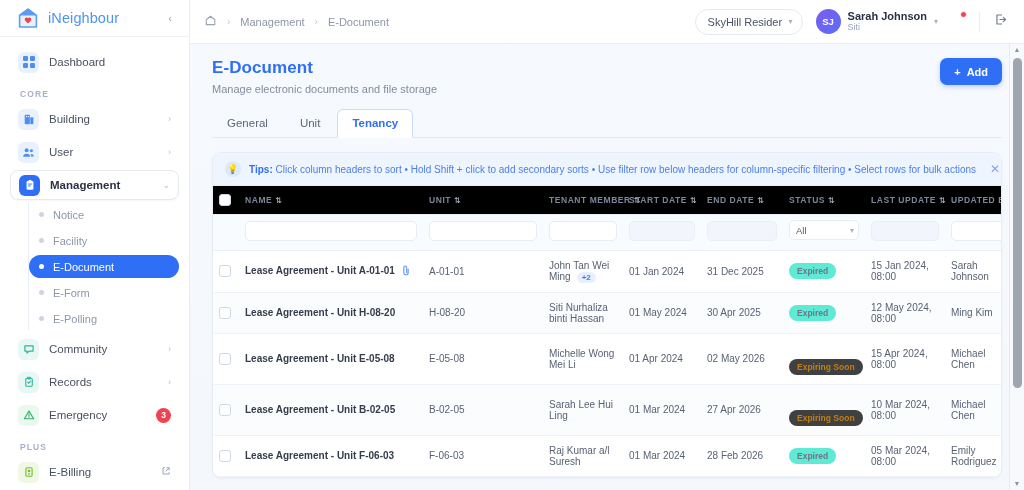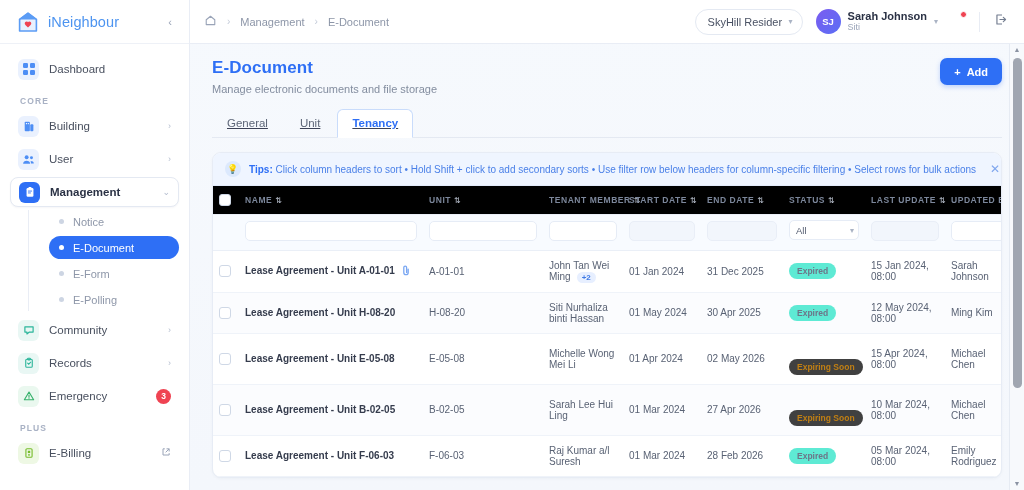--- a/index.html
+++ b/index.html
@@ -52,21 +52,21 @@
   .nav-item.active-outline {
     border: 1px solid #e4e9f2; background: #fff;
     box-shadow: 0 1px 2px rgba(20,35,70,.04);
   }
   .nav-item.active-outline .nav-label { font-weight: bold; color: #2b3245; }
   .nav-item.active-outline .nav-ico { background: #2e6ff5; }
   .sec-label {
     font-size: 8.5px; letter-spacing: 1.1px; color: #a8b1c4;
     font-weight: bold; padding: 9px 10px 5px 10px;
   }
-  .sub-wrap { margin: 2px 0 4px 0; padding-left: 20px; border-left: 1px solid #e9edf5; margin-left: 18px; }
+  .sub-wrap { margin: 2px 0 4px 0; border-left: 1px solid #e9edf5; margin-left: 18px; }
   .sub-item {
     display: flex; align-items: center; gap: 9px;
     height: 23px; border-radius: 20px; padding: 0 10px;
     margin-bottom: 3px; cursor: pointer;
   }
   .sub-dot { width: 5px; height: 5px; border-radius: 50%; background: #cdd5e3; flex: 0 0 5px; }
   .sub-label { font-size: 11px; color: #8e97a9; white-space: nowrap; }
   .sub-item.selected { background: #2e6ff5; }
   .sub-item.selected .sub-dot { background: #fff; }
   .sub-item.selected .sub-label { color: #fff; }
@@ -122,21 +122,21 @@
   .page-sub { font-size: 11px; color: #838d9f; margin-top: 5px; }
   .add-btn {
     margin-left: auto; background: #2e6ff5; color: #fff;
     border: none; border-radius: 7px; height: 27px; padding: 0 14px;
     font-size: 11px; font-weight: bold; display: flex; align-items: center; gap: 6px;
     cursor: pointer; font-family: inherit;
     box-shadow: 0 2px 5px rgba(46,111,245,.28);
   }
   .tabs {
     display: flex; align-items: flex-end; gap: 2px;
-    margin-top: 13px; border-bottom: 1px solid #e4e9f2; text-decoration: underline;
+    margin-top: 13px; border-bottom: 1px solid #e4e9f2;
   }
   .tab {
     font-size: 11.5px; color: #6b7policy; padding: 7px 14px 8px 14px;
     cursor: pointer; color: #5d6678; border: 1px solid transparent;
     border-radius: 6px 6px 0 0; position: relative; top: 1px;
   }
   .tab.active {
     background: #fff; color: #2e6ff5; font-weight: bold;
     border: 1px solid #c9dcfb; border-bottom-color: #fff;
   }
@@ -292,20 +292,24 @@
           </svg>
         </span>
         <span class="nav-label">Management</span>
         <span class="nav-chev">⌄</span>
       </div>
 
       <div class="sub-wrap">
         <div class="sub-item">
           <span class="sub-dot"></span>
           <span class="sub-label">Notice</span>
+        </div>
+        <div class="sub-item">
+          <span class="sub-dot"></span>
+          <span class="sub-label">Facility</span>
         </div>
         <div class="sub-item selected">
           <span class="sub-dot"></span>
           <span class="sub-label">E-Document</span>
         </div>
         <div class="sub-item">
           <span class="sub-dot"></span>
           <span class="sub-label">E-Form</span>
         </div>
         <div class="sub-item">

